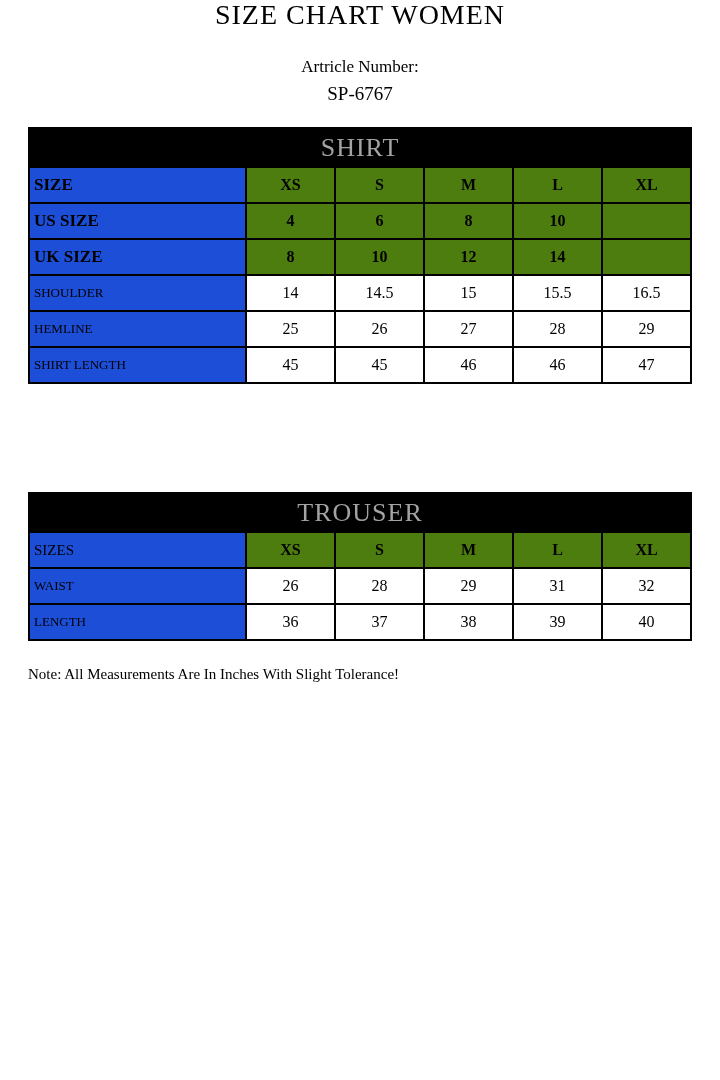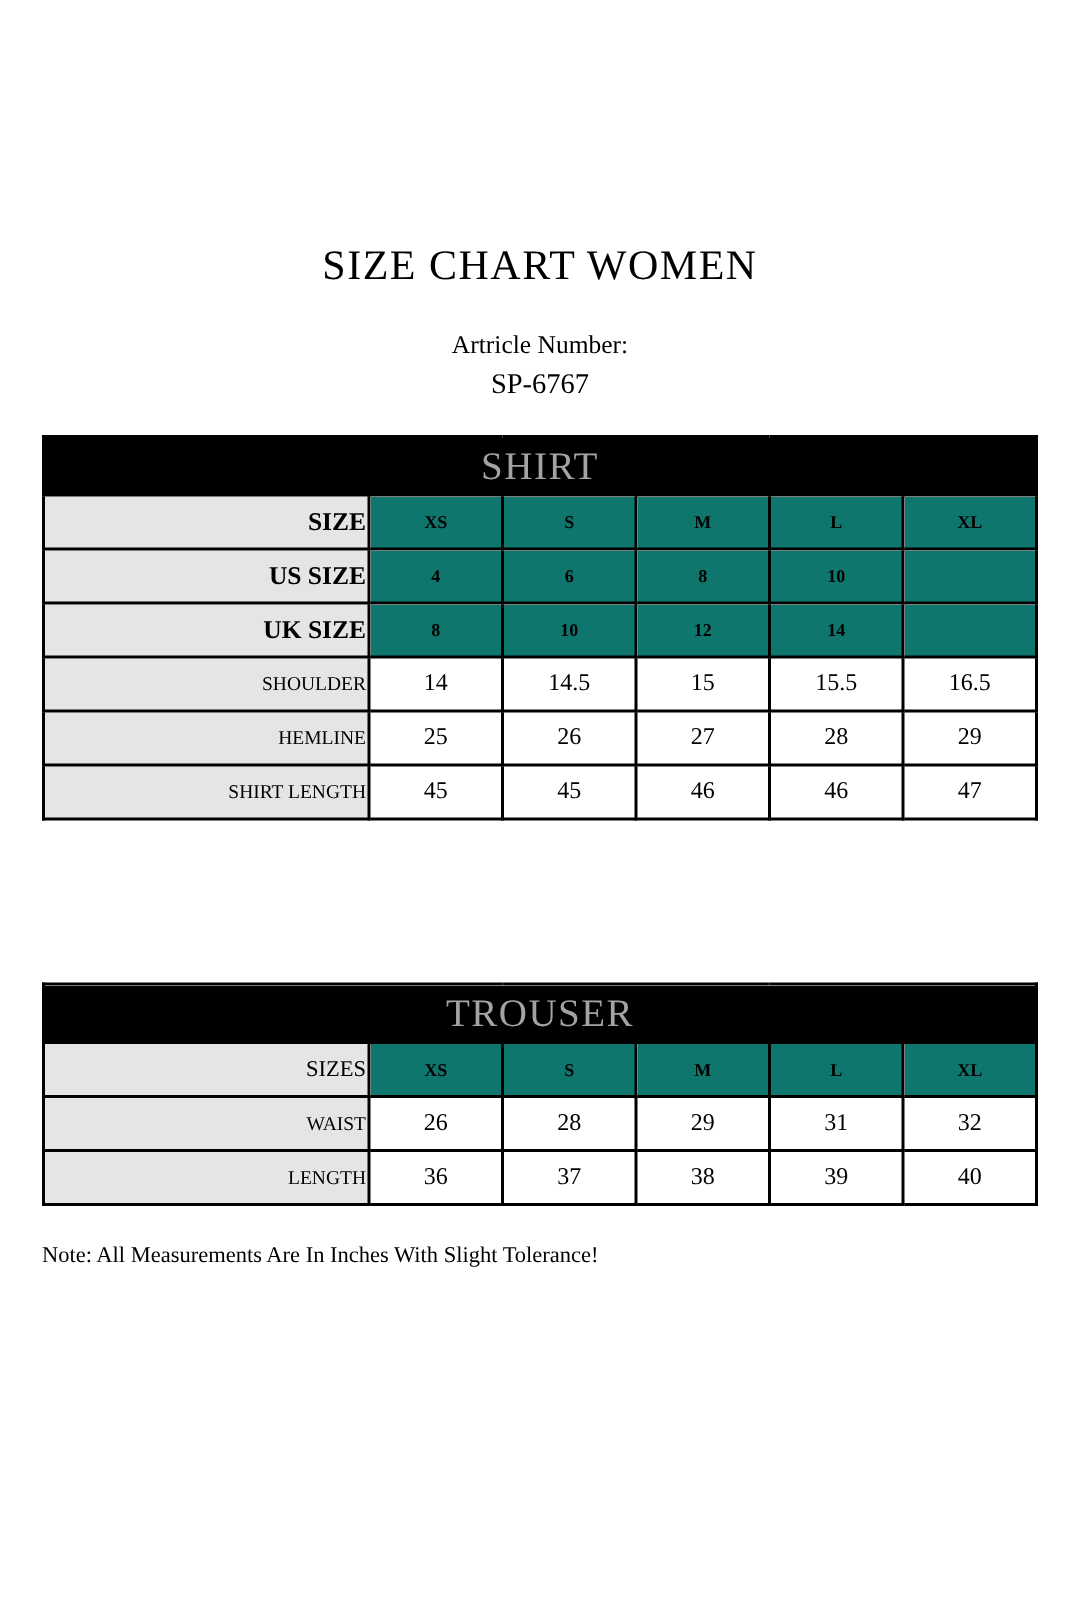--- a/index.html
+++ b/index.html
@@ -6,21 +6,21 @@
   html, body { margin: 0; padding: 0; }
   body {
     width: 720px; height: 1080px;
     background: #ffffff;
     color: #000000;
     font-family: "Liberation Serif", serif;
   }
   .page { width: 720px; height: 1080px; overflow: hidden; }
 
   .page-title {
-    margin: 0; padding-top: 163px;
+    margin: 0; 
     text-align: center;
     font-size: 28px; font-weight: 400;
     letter-spacing: 1px; line-height: 30px;
   }
   .article-label {
     margin: 27px 0 0 0;
     text-align: center;
     font-size: 17px; line-height: 20px;
   }
   .article-number {
@@ -45,27 +45,27 @@
   tr.band-row td {
     background: #000000;
     color: #a3a3a3;
     text-align: center;
     font-size: 26px;
     letter-spacing: 1px;
     font-weight: 400;
   }
   tr.data-row { height: 36px; }
   td.lbl {
-    background: #e5e5e5;
-    text-align: right;
+    background: #1d4ed8;
+    text-align: left;
     padding-left: 4px;
   }
   td.val { text-align: center; }
   tr.size-row td.lbl { font-size: 17px; font-weight: 700; }
-  tr.size-row td.val { font-size: 12px; font-weight: 700; background: #0f766e; }
+  tr.size-row td.val { font-size: 16px; font-weight: 700; background: #4d7c0f; }
   tr.size-row td.lbl.lbl-regular { font-weight: 400; font-size: 15px; }
   tr.meas-row td.lbl { font-size: 13px; font-weight: 400; }
   tr.meas-row td.val { font-size: 16px; font-weight: 400; background: #ffffff; }
 
   .note {
     margin: 24px 0 0 28px;
     font-size: 15px; line-height: 18px;
   }
 </style>
 </head>

